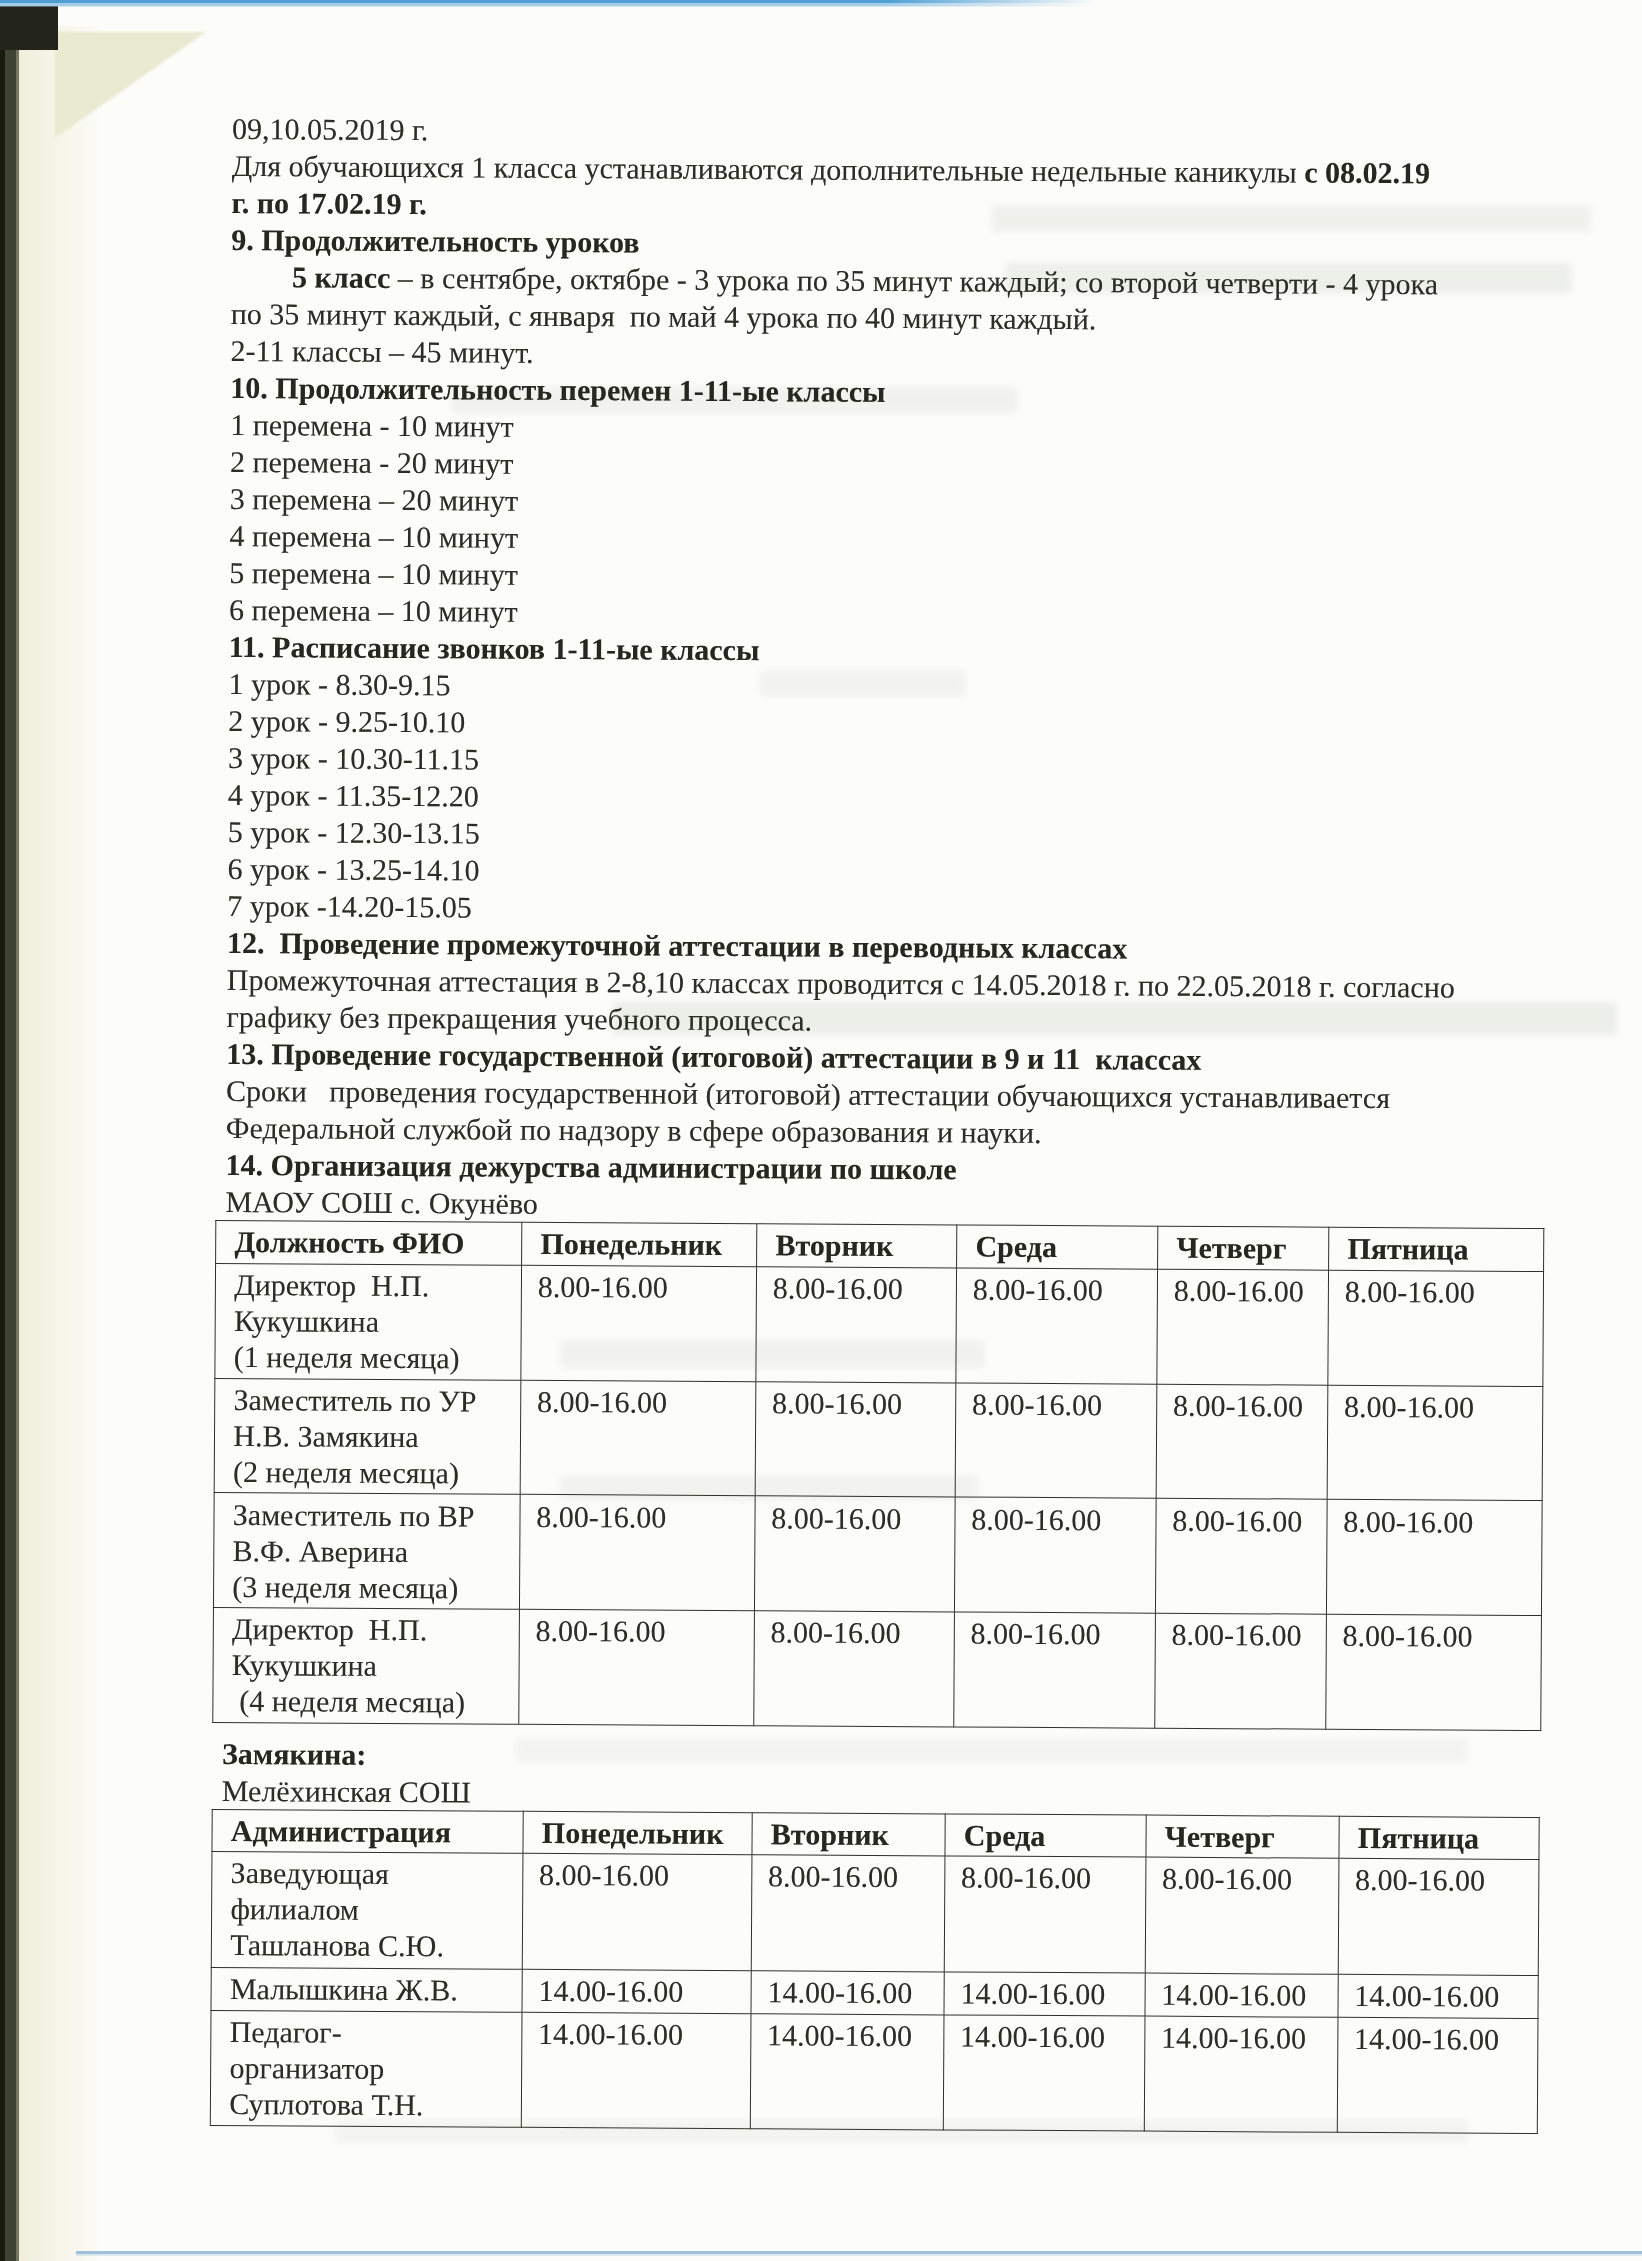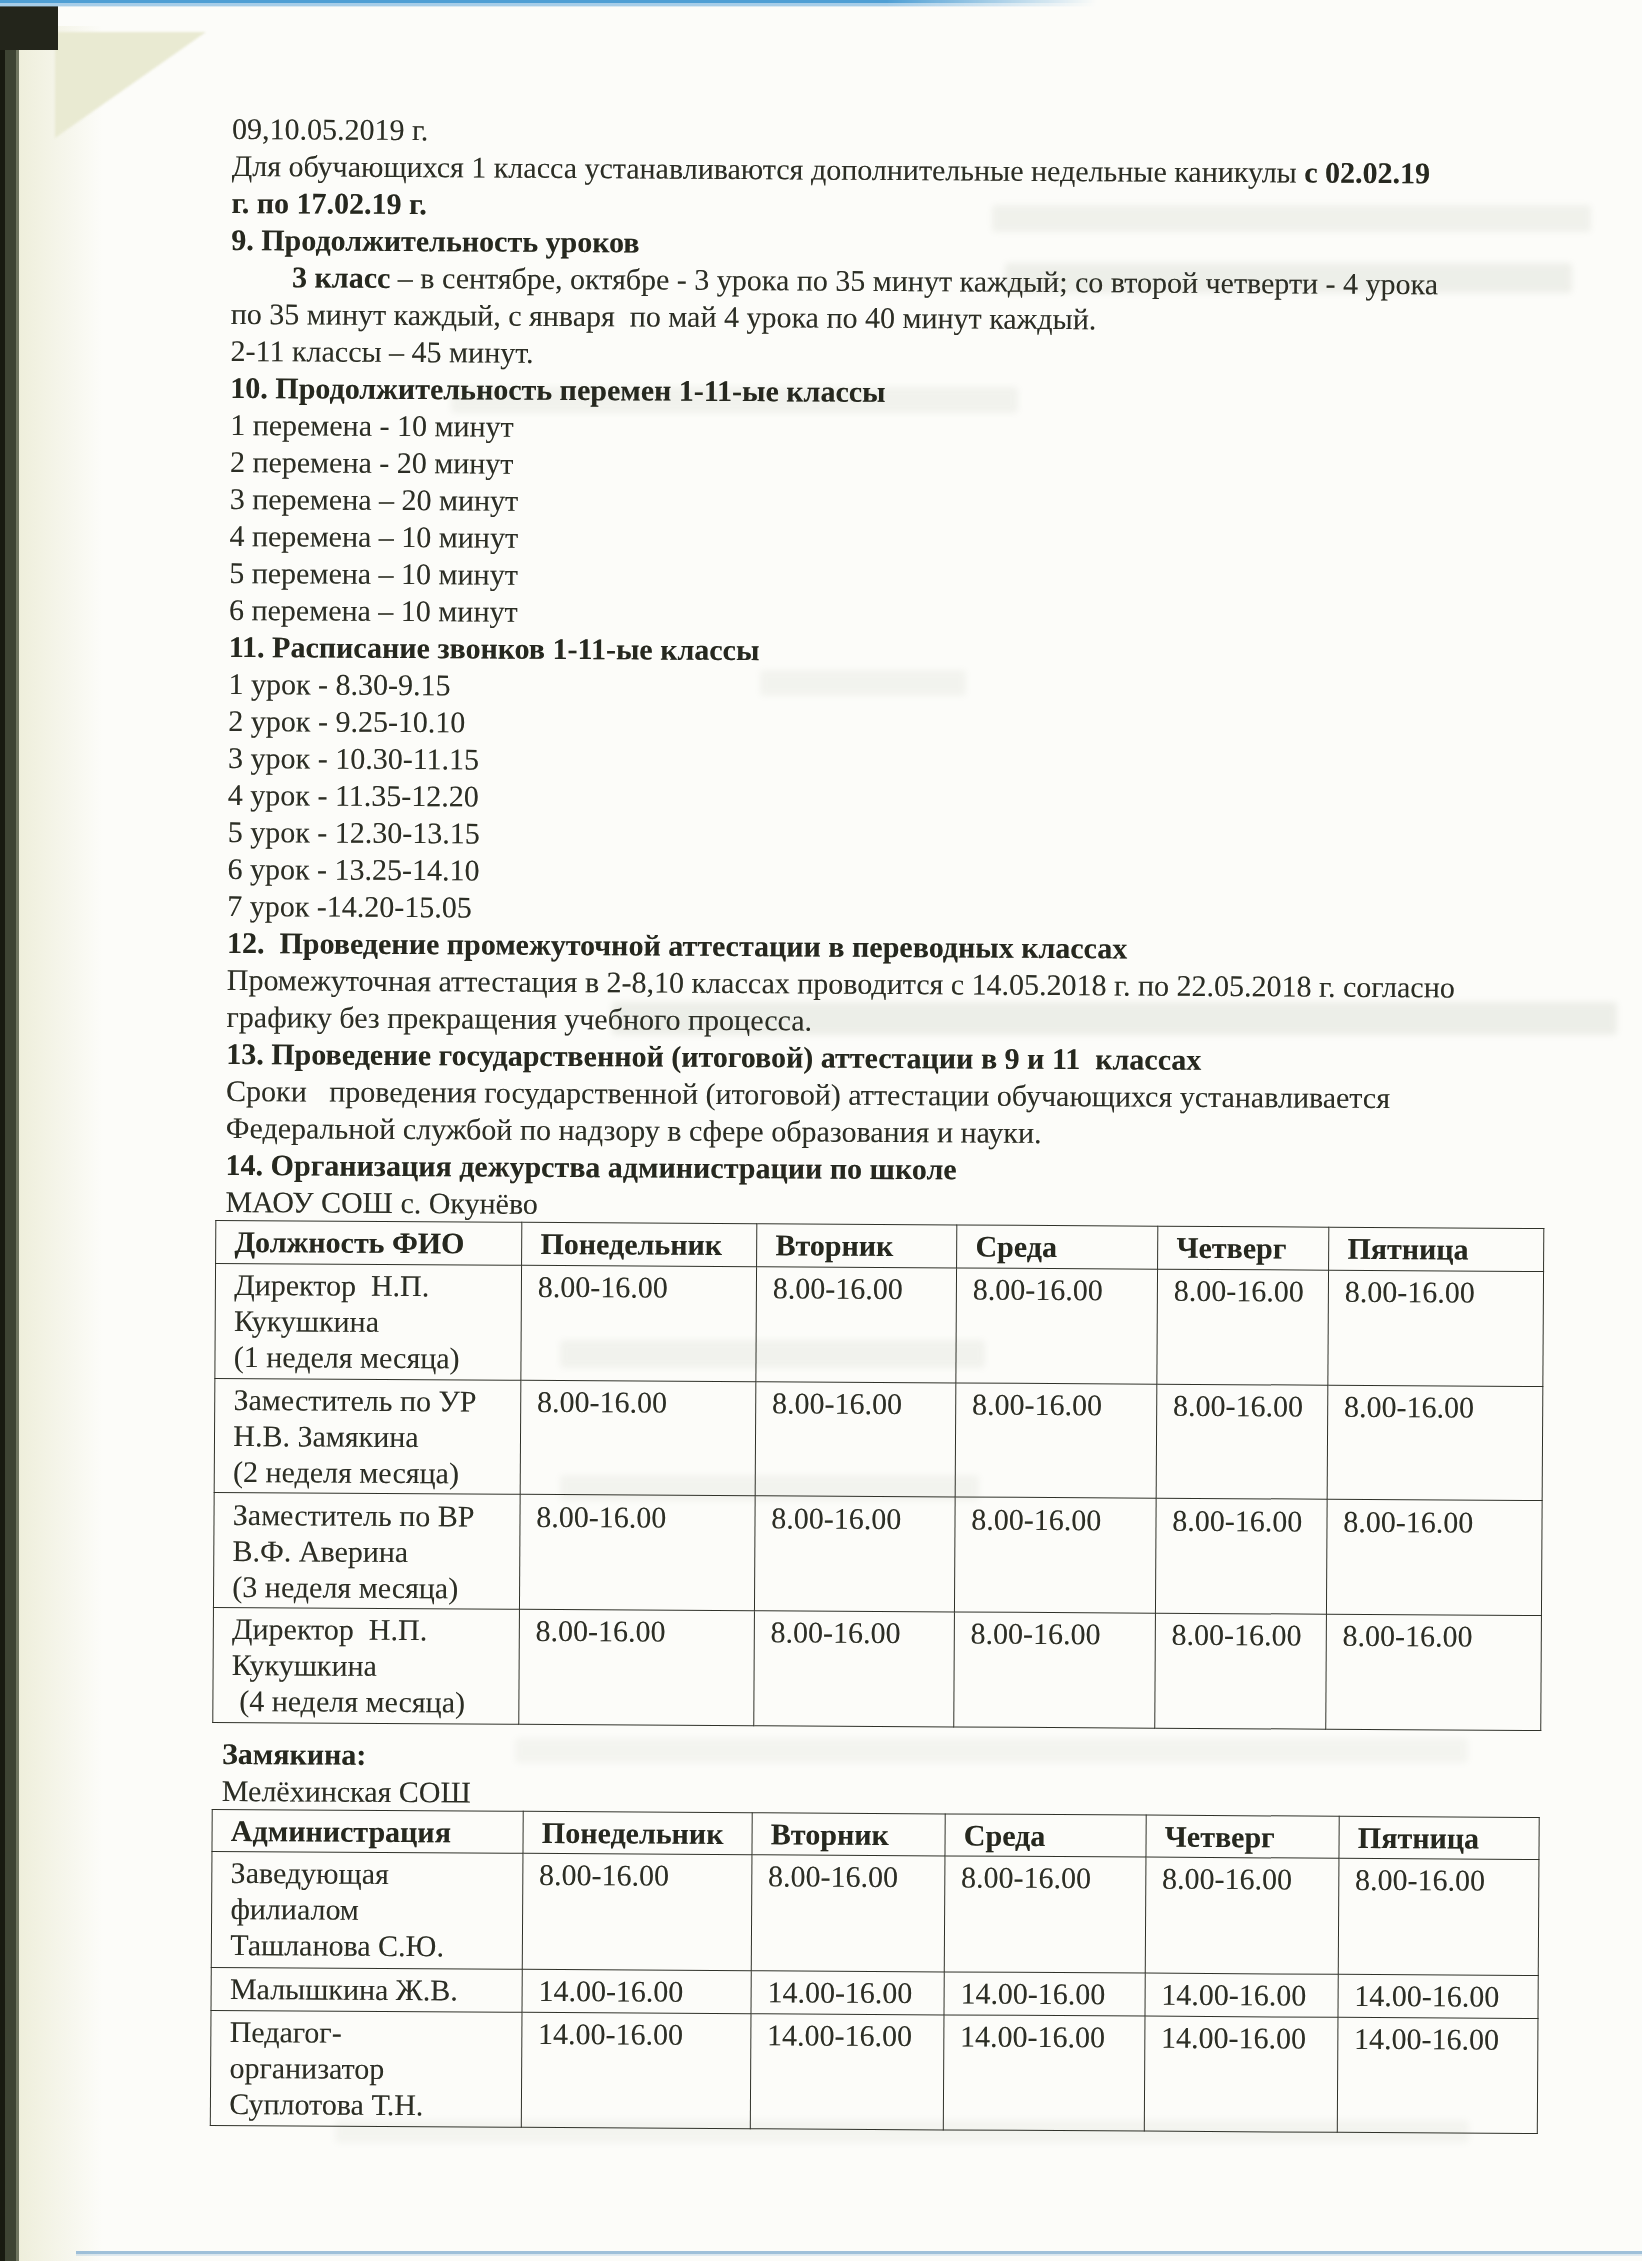--- a/index.html
+++ b/index.html
@@ -65,25 +65,25 @@
   <div class="ghost" style="left:560px;top:1340px;width:425px;height:28px;opacity:.09;"></div>
   <div class="ghost" style="left:560px;top:1475px;width:419px;height:26px;opacity:.08;"></div>
   <div class="ghost" style="left:515px;top:1738px;width:953px;height:24.5px;opacity:.07;"></div>
   <div class="ghost" style="left:335px;top:2120px;width:1134px;height:23px;opacity:.07;"></div>
 
   <div class="content">
     <div class="text">
 
       <div class="line"><span>09,10.05.2019 г.</span></div>
 
-      <div class="line"><span>Для обучающихся 1 класса устанавливаются дополнительные недельные каникулы </span><span class="bold">с 02.02.19</span></div>
+      <div class="line"><span>Для обучающихся 1 класса устанавливаются дополнительные недельные каникулы </span><span class="bold">с 08.02.19</span></div>
       <div class="line bold"><span>г. по 17.02.19 г.</span></div>
 
       <div class="line h"><span>9. Продолжительность уроков</span></div>
-      <div class="line indent"><span class="bold">3 класс</span><span> – в сентябре, октябре - 3 урока по 35 минут каждый; со второй четверти - 4 урока</span></div>
+      <div class="line indent"><span class="bold">5 класс</span><span> – в сентябре, октябре - 3 урока по 35 минут каждый; со второй четверти - 4 урока</span></div>
       <div class="line"><span>по 35 минут каждый, с января  по май 4 урока по 40 минут каждый.</span></div>
       <div class="line"><span>2-11 классы – 45 минут.</span></div>
 
       <div class="line h"><span>10. Продолжительность перемен 1-11-ые классы</span></div>
       <div class="line"><span>1 перемена - 10 минут</span></div>
       <div class="line"><span>2 перемена - 20 минут</span></div>
       <div class="line"><span>3 перемена – 20 минут</span></div>
       <div class="line"><span>4 перемена – 10 минут</span></div>
       <div class="line"><span>5 перемена – 10 минут</span></div>
       <div class="line"><span>6 перемена – 10 минут</span></div>

